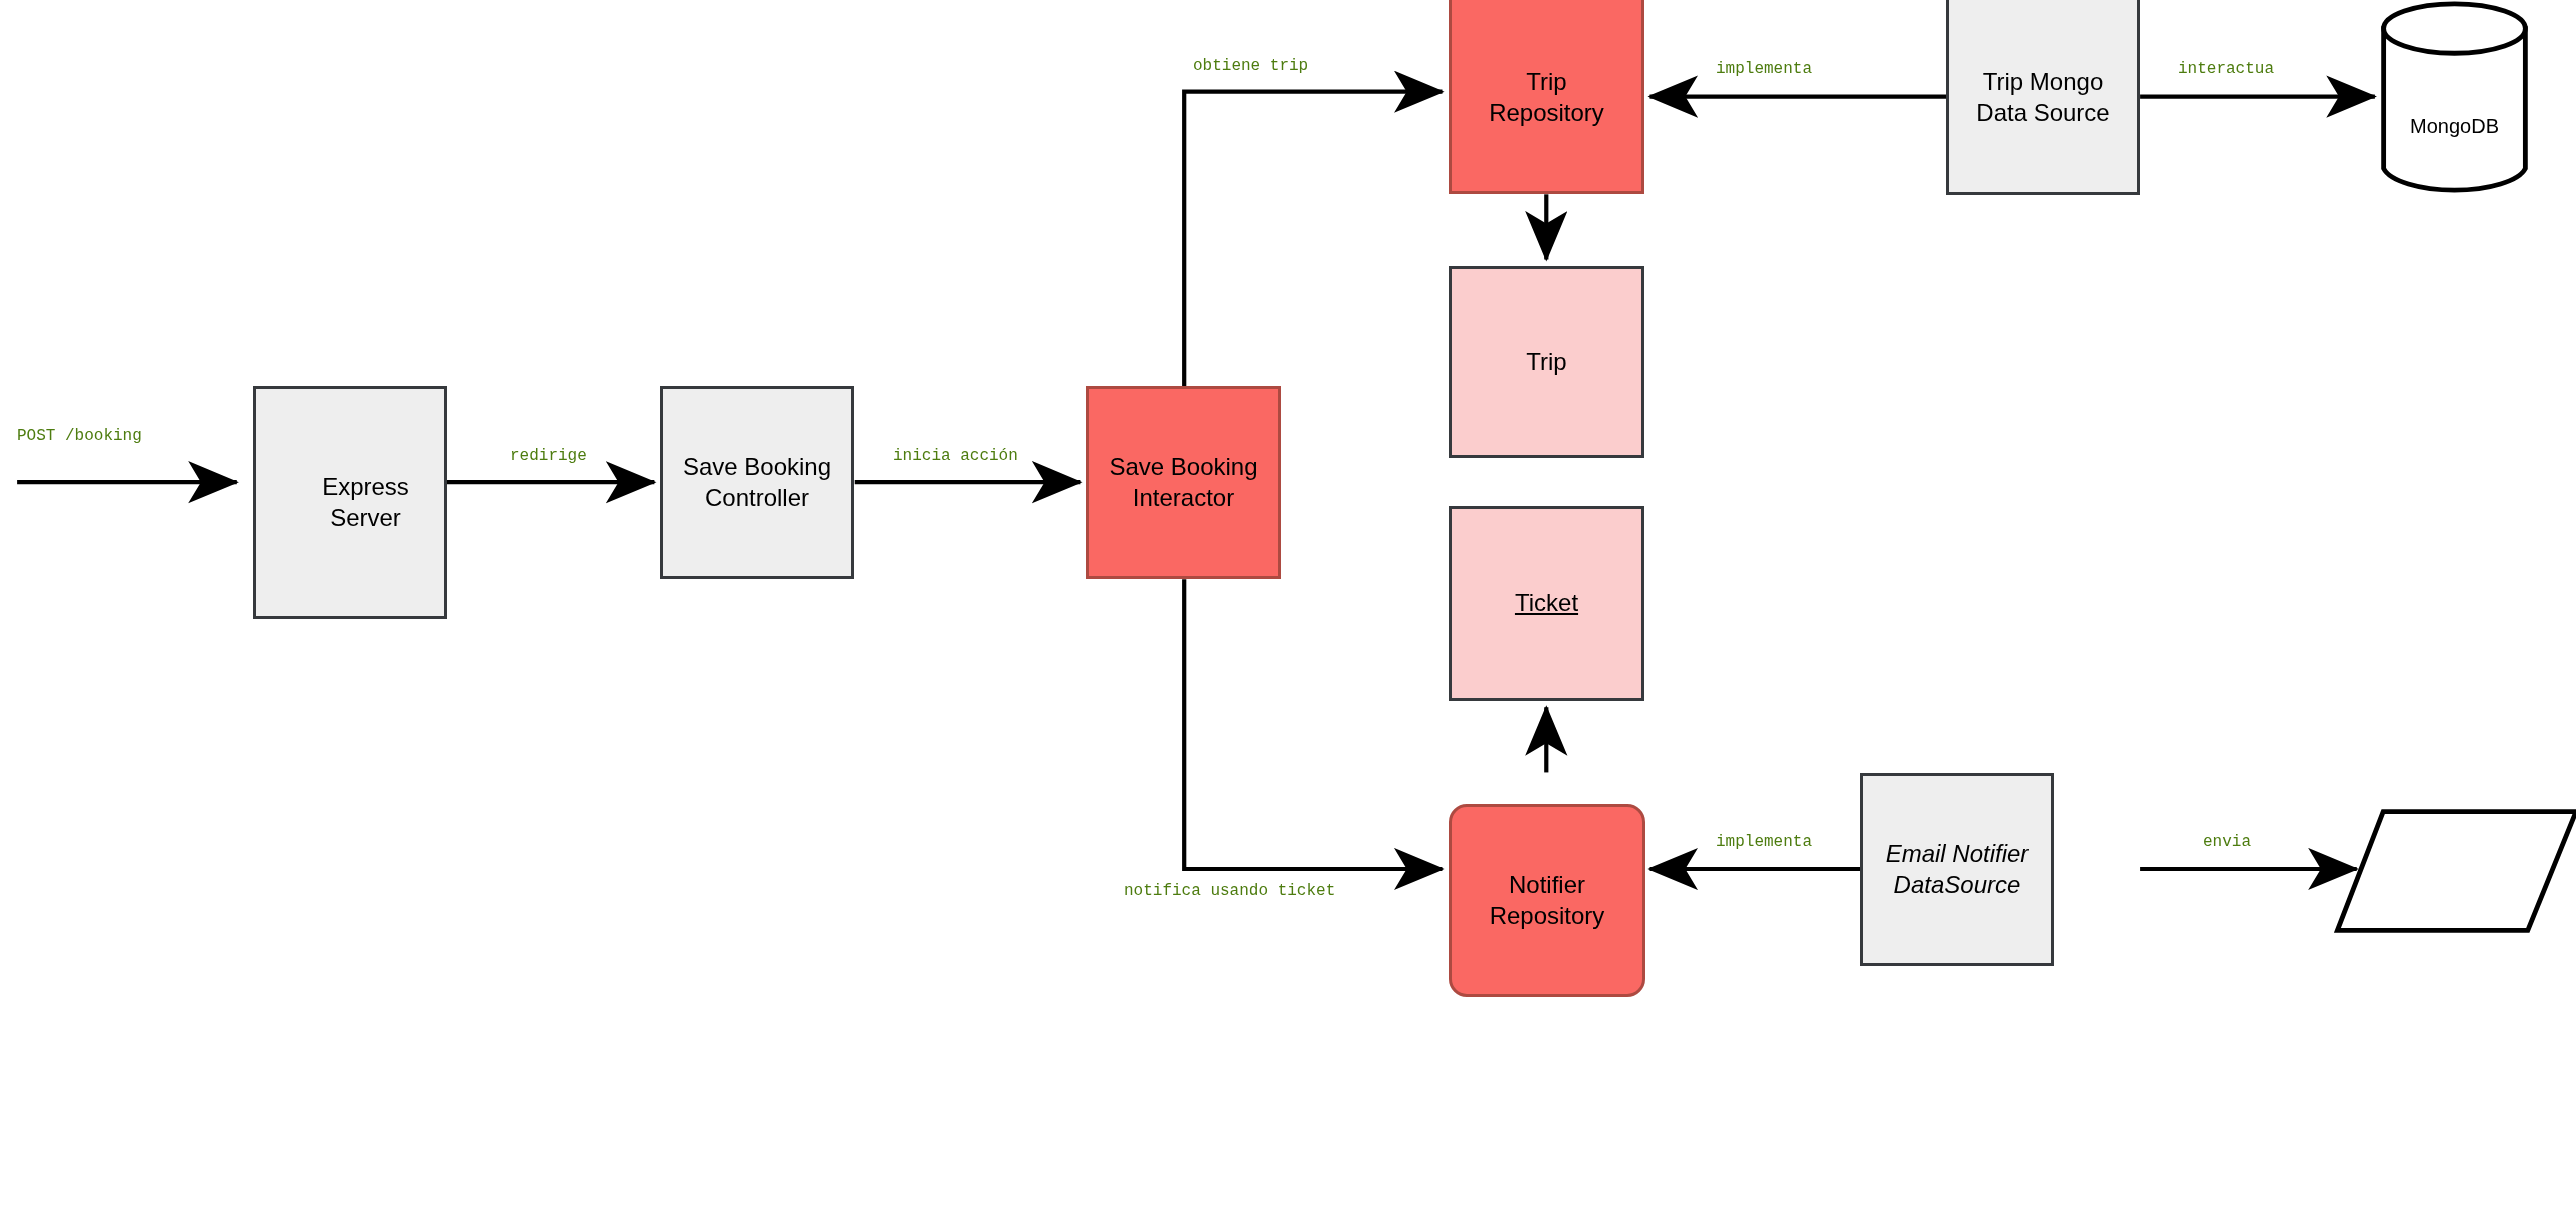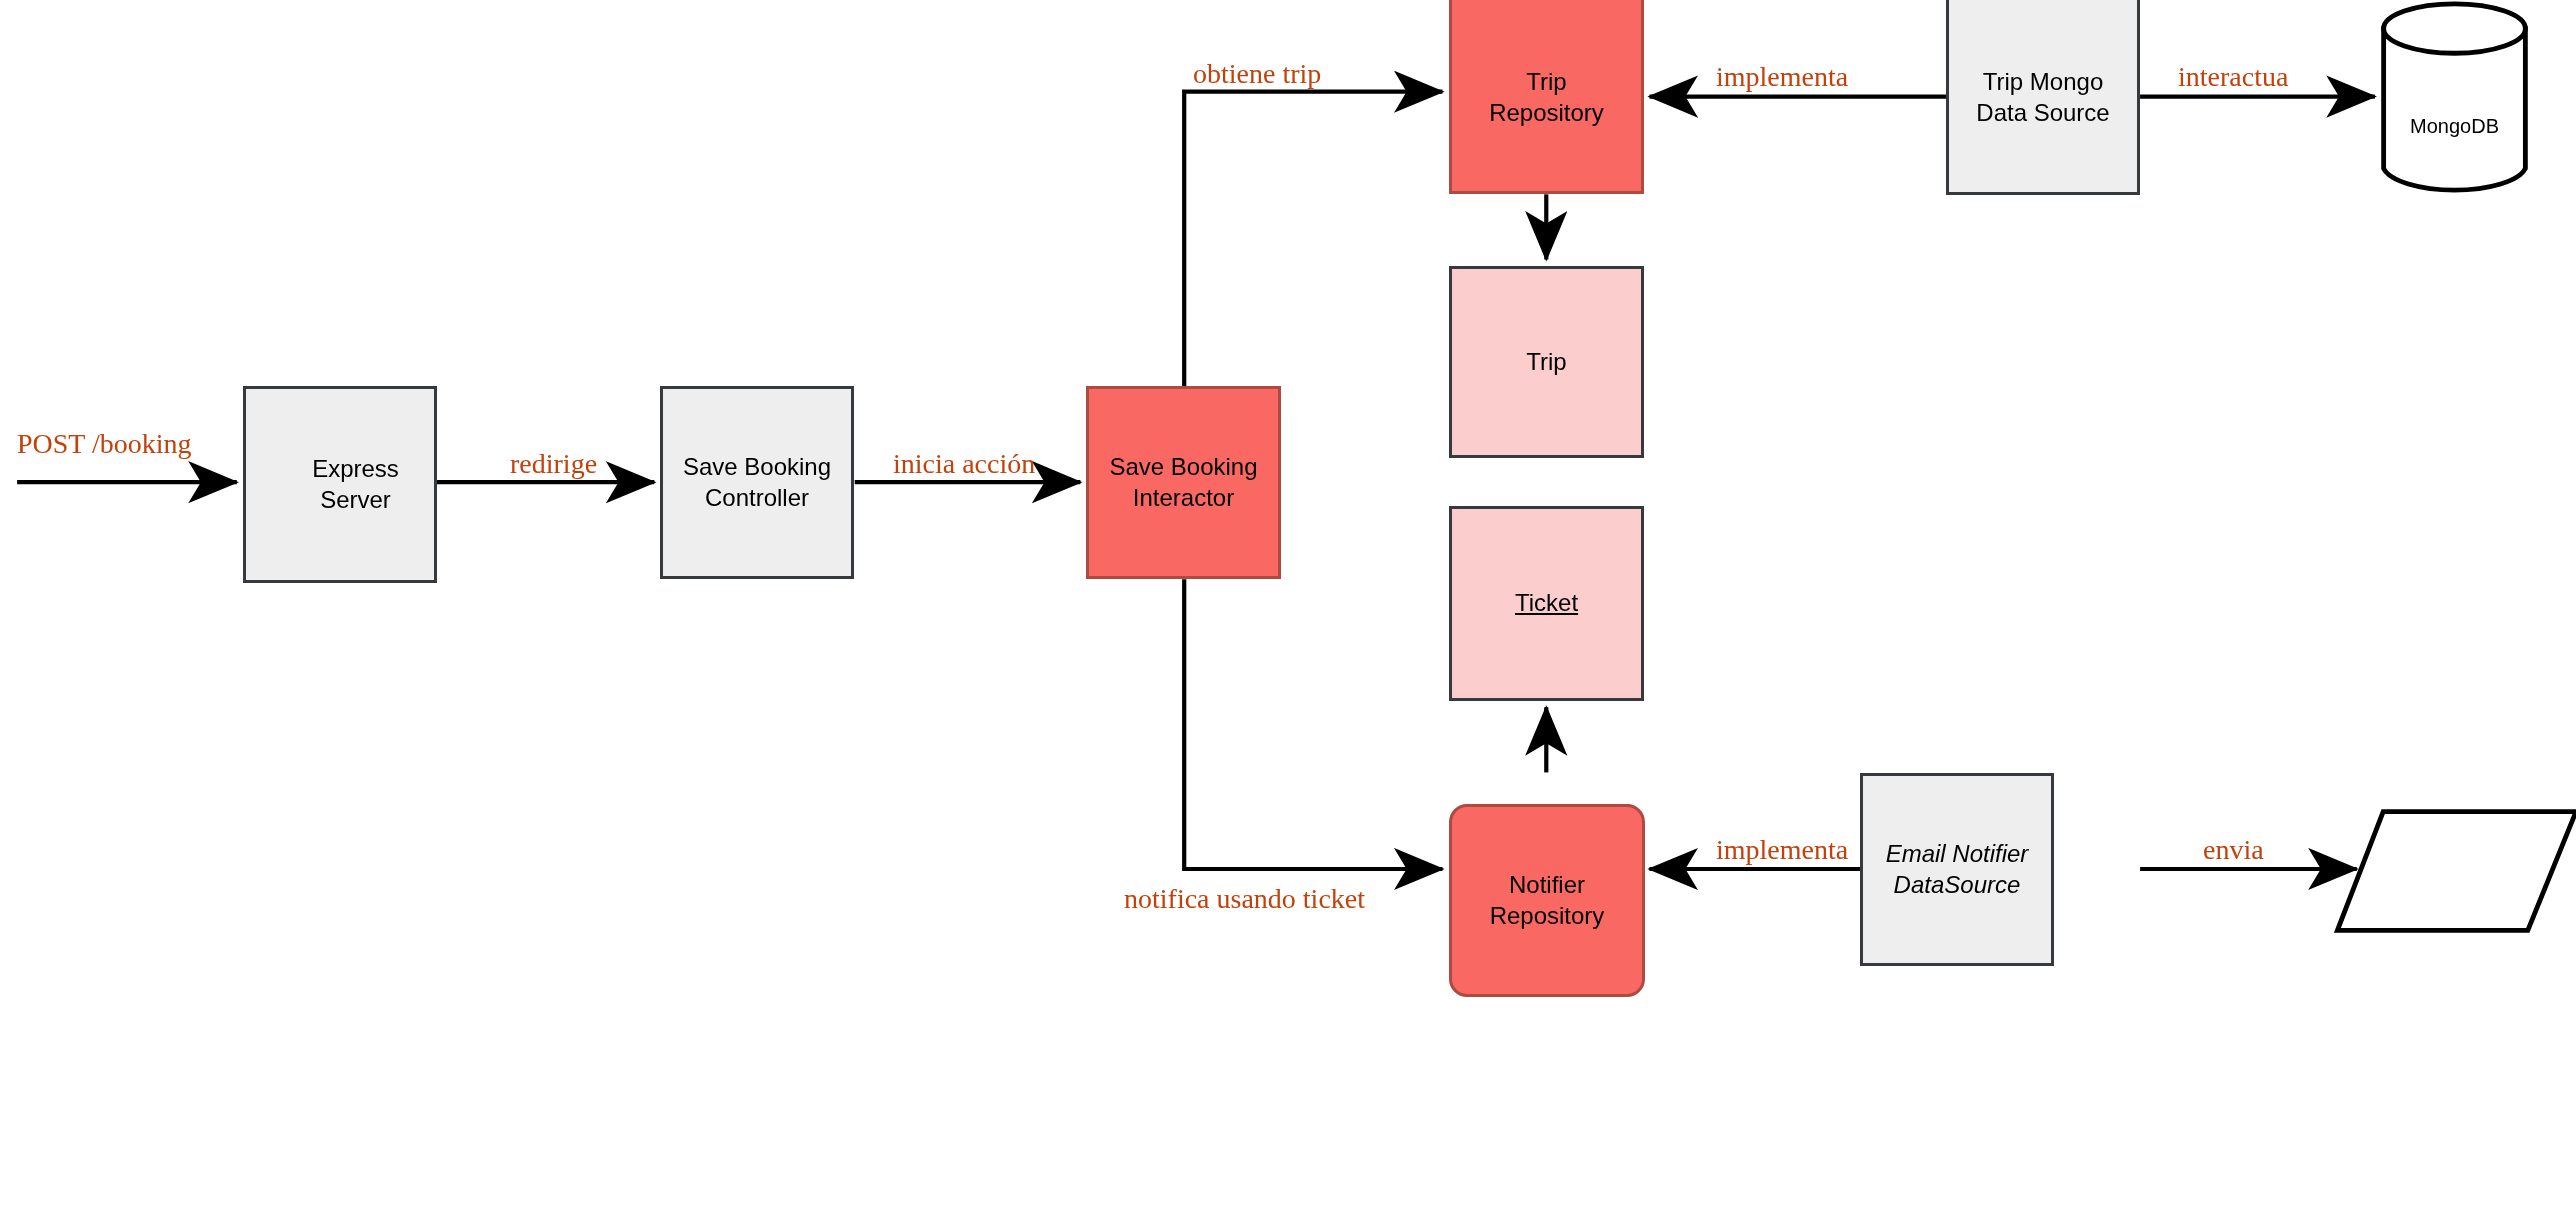--- a/index.html
+++ b/index.html
@@ -49,25 +49,25 @@
     background: #fbcdcd;
     border: 3px solid #36393d;
   }
   .node-label {
     display: block;
     white-space: pre-line;
     pointer-events: none;
   }
   .edge-label {
     position: absolute;
-    font-size: 28px;
+    font-size: 16px;
     line-height: 1.2;
-    color: #c2410c;
+    color: #4d7c0f;
     white-space: nowrap;
-    font-family: Liberation Serif, serif;
+    font-family: Liberation Mono, monospace;
   }
   .shape-wrap {
     position: absolute;
   }
   .shape-wrap svg {
     position: absolute;
     left: 0;
     top: 0;
     overflow: visible;
   }
@@ -153,21 +153,21 @@
   <div class="edge-label" style="left:1124px; top:882px;">notifica usando ticket</div>
 
   <div class="edge-label" style="left:1716px; top:60px;">implementa</div>
 
   <div class="edge-label" style="left:2178px; top:60px;">interactua</div>
 
   <div class="edge-label" style="left:1716px; top:833px;">implementa</div>
 
   <div class="edge-label" style="left:2203px; top:833px;">envia</div>
 
-  <div class="node node-grey" style="left:243px; top:386px; width:194px; height:197px;padding-left:31px;">
+  <div class="node node-grey" style="left:253px; top:386px; width:194px; height:233px;padding-left:31px;">
     <span class="node-label">Express
 Server</span>
   </div>
 
   <div class="node node-grey" style="left:660px; top:386px; width:194px; height:193px;">
     <span class="node-label">Save Booking
 Controller</span>
   </div>
 
   <div class="node node-red" style="left:1086px; top:386px; width:195px; height:193px;">

